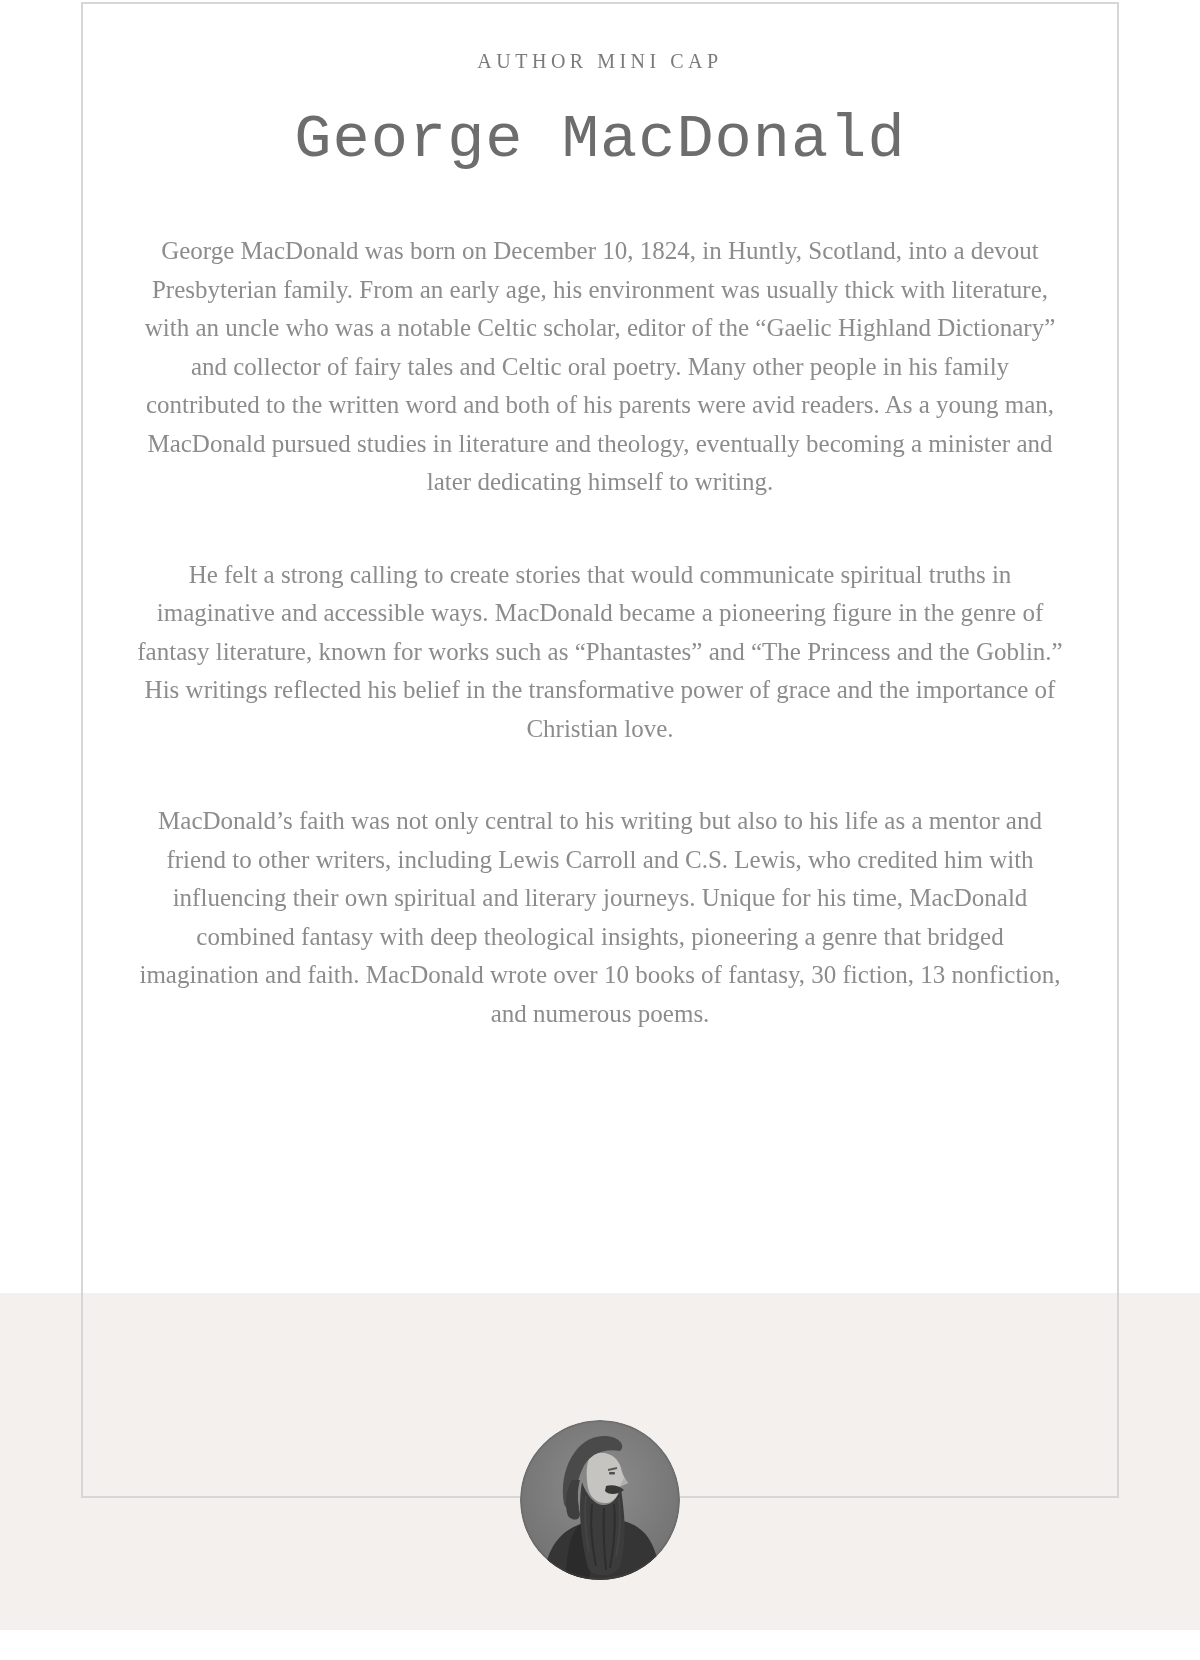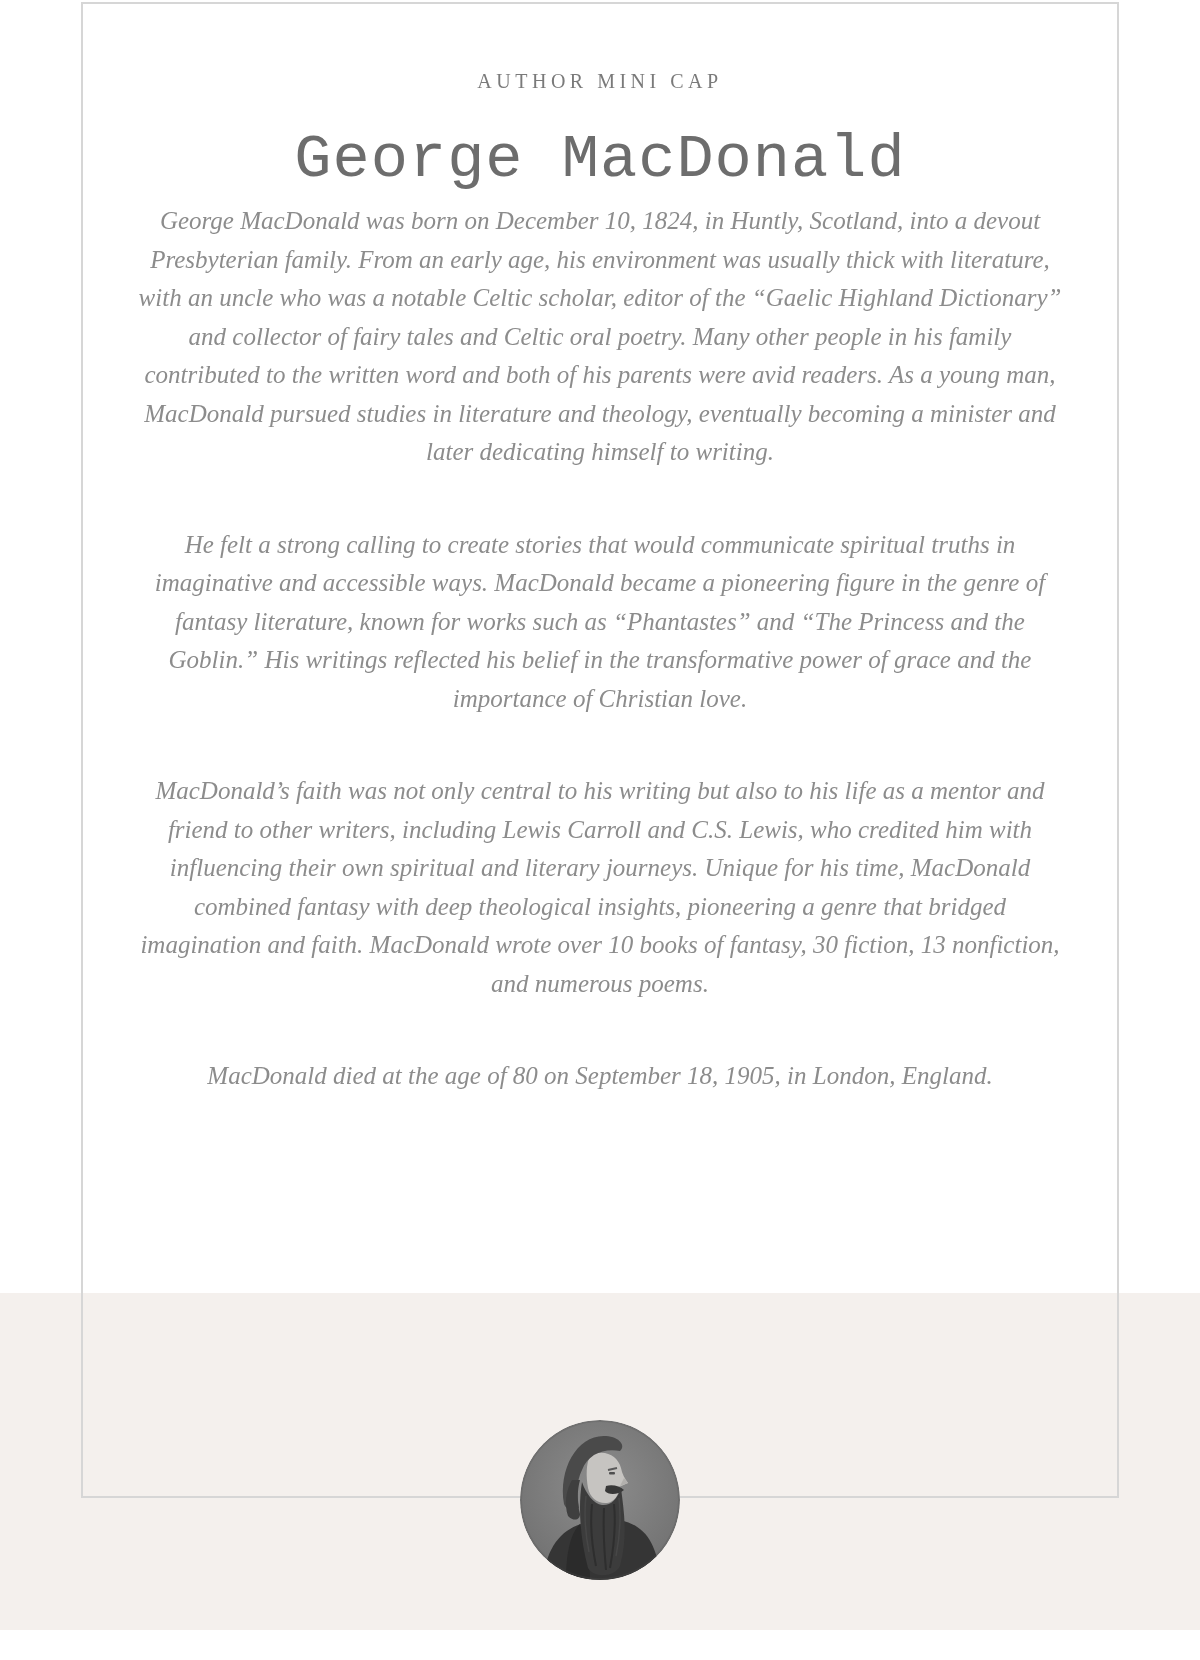--- a/index.html
+++ b/index.html
@@ -29,21 +29,21 @@
     width: 1038px;
     height: 1496px;
     box-sizing: border-box;
     border: 2px solid #d6d6d6;
     background: transparent;
     z-index: 1;
   }
 
   .content {
     box-sizing: border-box;
-    padding: 64px 52px 0;
+    padding: 44px 52px 0;
     text-align: center;
   }
 
   .eyebrow {
     font-size: 20px;
     line-height: 26px;
     letter-spacing: 4.5px;
     color: #7a7a7a;
     font-weight: normal;
   }
@@ -52,21 +52,21 @@
     margin: 24px 0 0;
     font-size: 62px;
     line-height: 84px;
     letter-spacing: 1px;
     font-weight: normal;
     color: #6d6d6d;
     font-family: Liberation Mono, monospace;
   }
 
   .body-copy {
-    font-style: italic;
+    margin-top: 50px;
   }
 
   .body-copy p {
     max-width: 930px;
     margin: 0 auto 54px;
     font-size: 25px;
     line-height: 38.5px;
     color: #8c8c8c;
   }
 
@@ -90,21 +90,20 @@
 <div class="card">
   <div class="content">
     <div class="eyebrow">AUTHOR MINI CAP</div>
 
     <h1 class="title">George MacDonald</h1>
 
     <div class="body-copy">
       <p>George MacDonald was born on December 10, 1824, in Huntly, Scotland, into a devout Presbyterian family. From an early age, his environment was usually thick with literature, with an uncle who was a notable Celtic scholar, editor of the “Gaelic Highland Dictionary” and collector of fairy tales and Celtic oral poetry. Many other people in his family contributed to the written word and both of his parents were avid readers. As a young man, MacDonald pursued studies in literature and theology, eventually becoming a minister and later dedicating himself to writing.</p>
       <p>He felt a strong calling to create stories that would communicate spiritual truths in imaginative and accessible ways. MacDonald became a pioneering figure in the genre of fantasy literature, known for works such as “Phantastes” and “The Princess and the Goblin.” His writings reflected his belief in the transformative power of grace and the importance of Christian love.</p>
       <p>MacDonald’s faith was not only central to his writing but also to his life as a mentor and friend to other writers, including Lewis Carroll and C.S. Lewis, who credited him with influencing their own spiritual and literary journeys. Unique for his time, MacDonald combined fantasy with deep theological insights, pioneering a genre that bridged imagination and faith. MacDonald wrote over 10 books of fantasy, 30 fiction, 13 nonfiction, and numerous poems.</p>
-      <p>MacDonald died at the age of 80 on September 18, 1905, in London, England.</p>
     </div>
   </div>
 </div>
 
 <div class="portrait">
   <svg width="160" height="160" viewBox="0 0 160 160" xmlns="http://www.w3.org/2000/svg" aria-hidden="true">
     <defs>
       <radialGradient id="bgGrad" cx="50%" cy="42%" r="75%">
         <stop offset="0%" stop-color="#8d8d8d"></stop>
         <stop offset="70%" stop-color="#757575"></stop>

